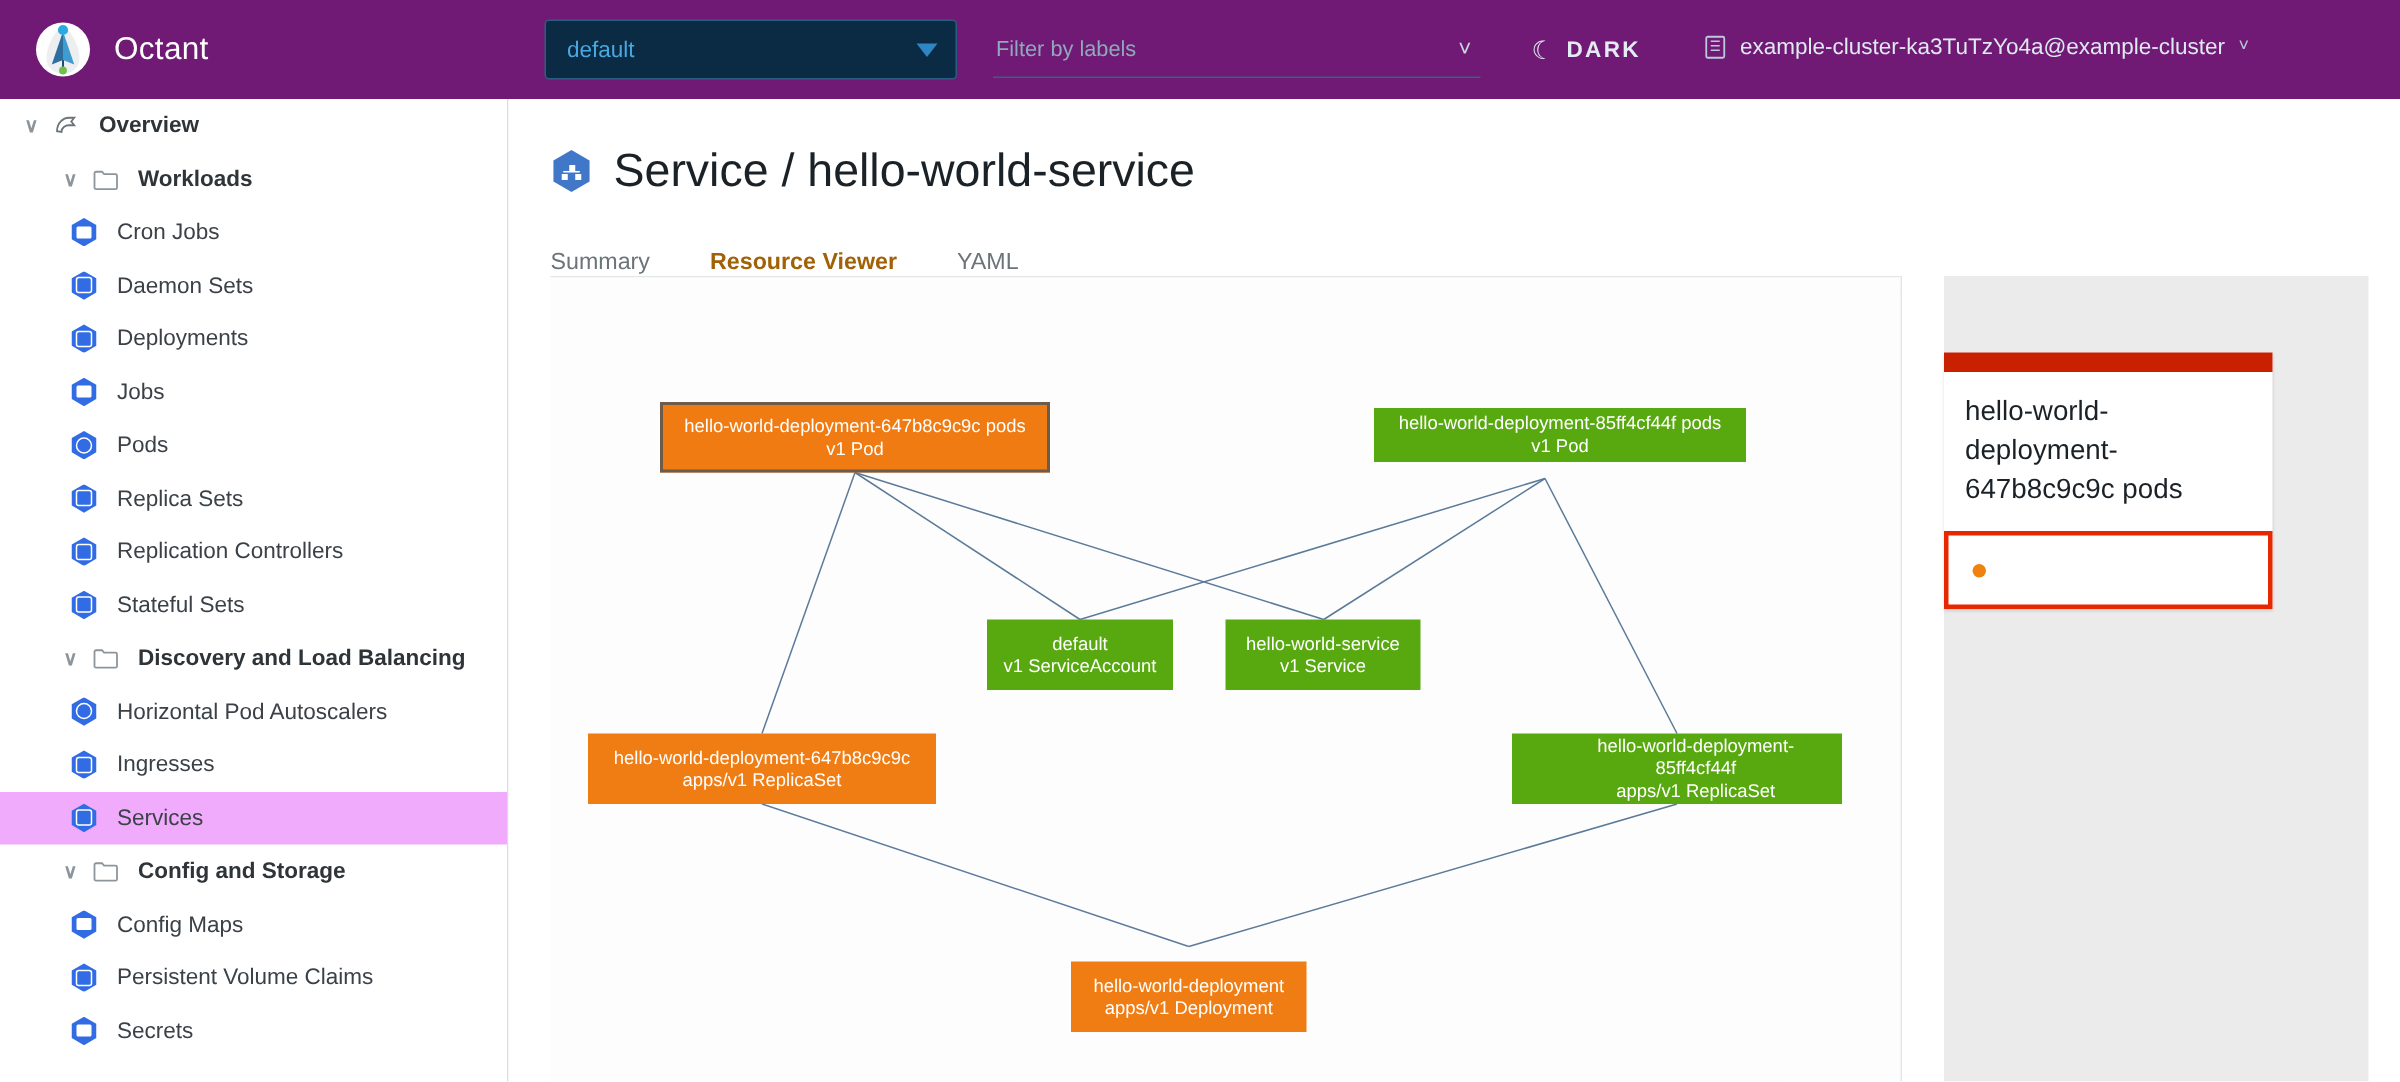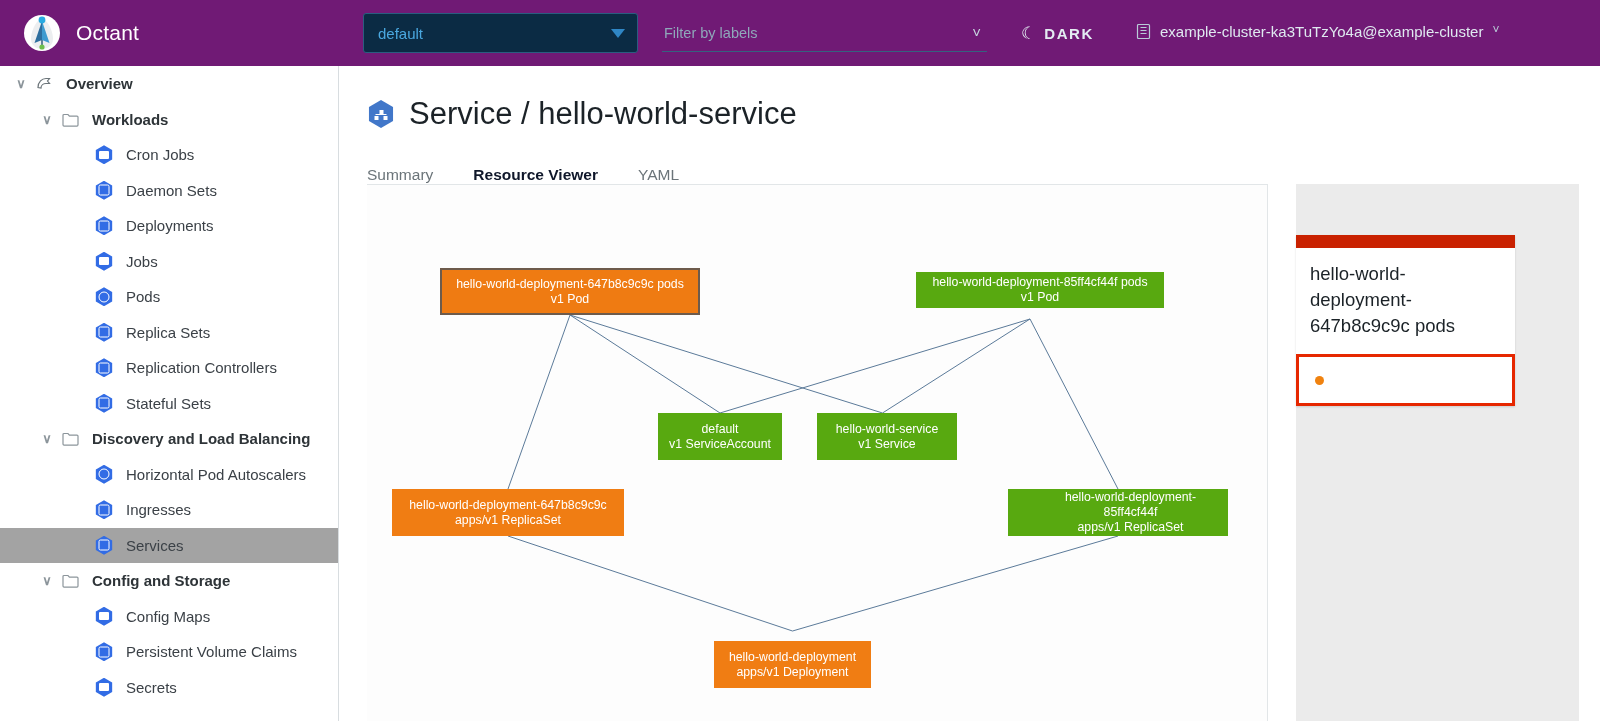--- a/index.html
+++ b/index.html
@@ -50,23 +50,23 @@
   .sidebar {
     position: absolute; top: 66px; left: 0; width: 339px; height: 655px;
     background: #fff; border-right: 1px solid #d8dde0; overflow: hidden;
   }
   .nav-row {
     display: flex; align-items: center; height: 35.5px; cursor: pointer;
     font-size: 15px; color: #3b4147;
   }
   .nav-row.lvl0 { padding-left: 10px; }
   .nav-row.lvl1 { padding-left: 36px; }
-  .nav-row.lvl2 { padding-left: 92px; }
+  .nav-row.lvl2 { padding-left: 44px; }
   .nav-row.grouphdr { font-weight: bold; color: #2e3438; }
-  .nav-row.selected { background: #a3a3a3; }
+  .nav-row.selected { background: #f0abfc; }
   .twisty {
     width: 22px; flex: 0 0 22px; color: #8c959b; font-size: 13px;
     display: flex; align-items: center; justify-content: center;
   }
   .navicon { width: 24px; flex: 0 0 24px; display: flex; align-items: center; justify-content: center; }
   .nav-label { margin-left: 10px; white-space: nowrap; }
   .k8s-badge {
     width: 19px; height: 19px; background: #326ce5;
     clip-path: polygon(50% 0%, 93% 25%, 93% 75%, 50% 100%, 7% 75%, 7% 25%);
     position: relative;
@@ -99,21 +99,21 @@
       linear-gradient(#fff,#fff) 100% 100%/4px 4px no-repeat,
       linear-gradient(#fff,#fff) 50% 0/4px 4px no-repeat,
       linear-gradient(#fff,#fff) 50% 50%/11px 1.4px no-repeat;
   }
   .title-text { font-size: 31px; color: #1b2227; font-weight: 400; }
   .tabs { display: flex; gap: 0; margin-top: 34px; position: relative; }
   .tab {
     font-size: 15.5px; color: #6b7479; padding: 0 18px 11px 0; cursor: pointer;
     margin-right: 22px; position: relative;
   }
-  .tab.active { color: #0f172a; font-weight: 600; text-align: center; }
+  .tab.active { color: #a16207; font-weight: 600; text-align: center; }
   .tab.active::after {
     content: ""; position: absolute; left: 0; right: 22px; bottom: 0;
     height: 3px; background: #0072a3;
   }
   .tab-rule {
     position: absolute; left: 0; right: 0; bottom: 0; height: 1px; background: #e2e6e8;
   }
 
   
   .canvas-wrap {
@@ -358,21 +358,21 @@
         </svg>
     <div class="node orange selected" style="left: 73px; top: 83px; width: 260px; height: 47px;">
           <div><span>hello-world-deployment-647b8c9c9c pods</span><span class="l2">v1 Pod</span></div>
         </div>
         <div class="node green" style="left: 549px; top: 87px; width: 248px; height: 36px;">
           <div><span>hello-world-deployment-85ff4cf44f pods</span><span class="l2">v1 Pod</span></div>
         </div>
         <div class="node green" style="left: 291px; top: 228px; width: 124px; height: 47px;">
           <div><span>default</span><span class="l2">v1 ServiceAccount</span></div>
         </div>
-        <div class="node green" style="left: 450px; top: 228px; width: 140px; height: 47px;">
+        <div class="node green" style="left: 450px; top: 228px; width: 130px; height: 47px;">
           <div><span>hello-world-service</span><span class="l2">v1 Service</span></div>
         </div>
         <div class="node orange" style="left: 25px; top: 304px; width: 232px; height: 47px;">
           <div><span>hello-world-deployment-647b8c9c9c</span><span class="l2">apps/v1 ReplicaSet</span></div>
         </div>
         <div class="node green" style="left: 641px; top: 304px; width: 220px; height: 47px; padding-left: 31px;">
           <div><span>hello-world-deployment-85ff4cf44f</span><span class="l2">apps/v1 ReplicaSet</span></div>
         </div>
         <div class="node orange" style="left: 347px; top: 456px; width: 157px; height: 47px; text-align: center;">
           <div><span>hello-world-deployment</span><span class="l2">apps/v1 Deployment</span></div>

